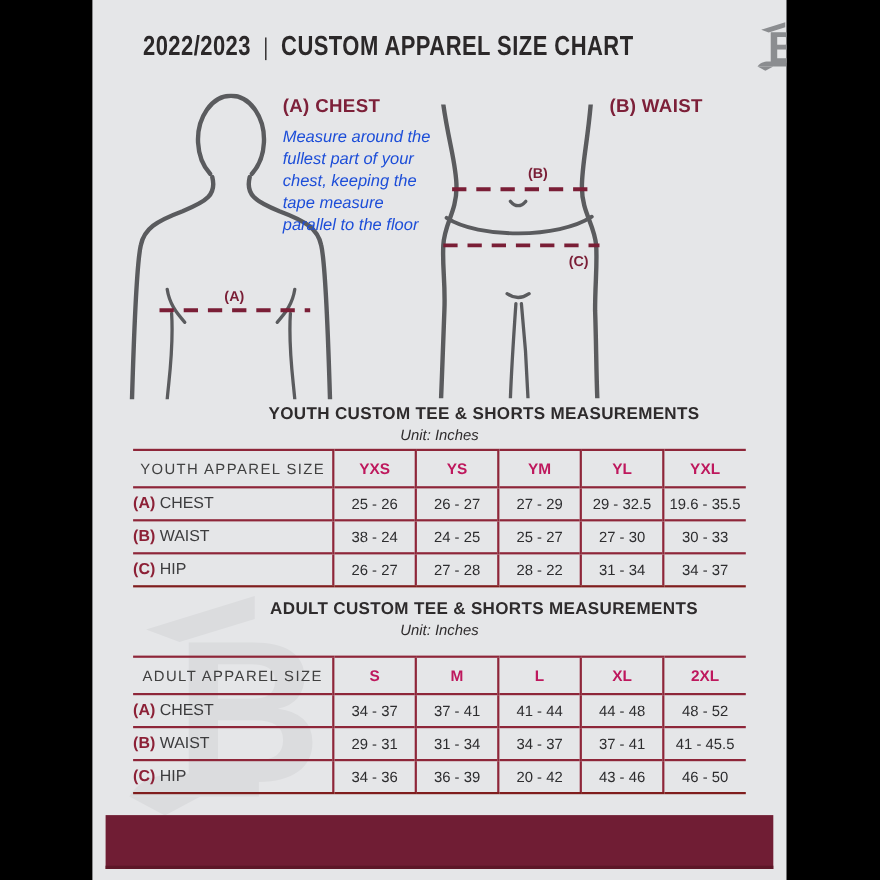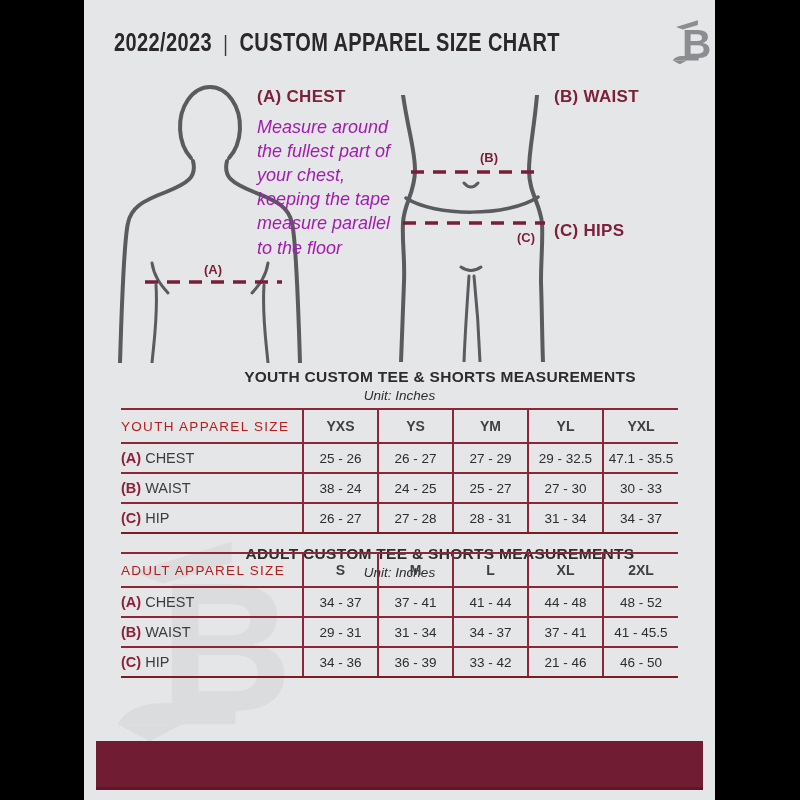--- a/index.html
+++ b/index.html
@@ -8,21 +8,21 @@
     font-family:"Liberation Sans", sans-serif;overflow:hidden;
   }
   .page{
     position:absolute;left:84px;top:0;width:631px;height:800px;
     background:#e5e6e8;overflow:hidden;
   }
   
   .header{
     position:absolute;top:0;left:0;right:0;height:84px;
     display:flex;align-items:center;justify-content:space-between;
-    padding:0 30px;box-sizing:border-box;
+    padding:0 46px;box-sizing:border-box;
   }
   .header-title{
     display:flex;align-items:baseline;white-space:nowrap;
     font-weight:bold;font-size:25px;color:#2b2829;letter-spacing:.5px;
     transform:scaleX(.8);transform-origin:left center;
   }
   .header-title .pipe{font-weight:normal;color:#3a3738;margin:0 14px;font-size:22px;}
   .brand{display:flex;align-items:center;gap:10px;}
   .logo-svg{color:#8b8d90;}
   
@@ -31,21 +31,21 @@
   .fig-torso{left:28px;top:0;}
   .fig-lower{left:306px;top:10px;}
   .guide-block{position:absolute;}
   .guide-a{left:173px;top:2px;width:140px;}
   .guide-b{left:470px;top:2px;width:142px;}
   .guide-c{left:470px;top:136px;width:148px;}
   .guide-heading{
     margin:0 0 8px;font-size:17px;font-weight:bold;color:#7d2039;letter-spacing:.3px;
   }
   .guide-text{
-    margin:0;font-size:18px;font-style:italic;color:#a21caf;
+    margin:0;font-size:15px;font-style:italic;color:#1d4ed8;
     line-height:1.34;white-space:pre-line;
   }
   
   .sec-title{
     position:absolute;left:0;width:712px;text-align:center;
     font-weight:bold;font-size:15.5px;color:#2e2b2c;letter-spacing:.3px;
   }
   .sec-unit{
     position:absolute;left:0;width:631px;text-align:center;
     font-style:italic;font-size:13.5px;color:#2e2b2c;
@@ -60,24 +60,24 @@
   .size-table td,.size-table th{
     border-top:2px solid #8e2639;padding:0;background:transparent;
   }
   .size-table tr:last-child td{border-bottom:2px solid #7f1d1d;}
   .size-table td + td, .size-table th + th, .size-table td + th, .size-table th + td{
     border-left:2px solid #8e2639;
   }
   .size-table tr{height:30px;}
   .size-table tr.head-row{height:34px;}
   .cell-size-label{
-    text-align:left;padding-left:13px;font-weight:normal;
-    font-size:13.5px;letter-spacing:1.3px;color:#b91c1c;
-  }
-  .cell-size{font-weight:bold;font-size:14px;color:#404040;text-align:center;}
+    text-align:center;padding-left:13px;font-weight:normal;
+    font-size:13.5px;letter-spacing:1.3px;color:#404040;
+  }
+  .cell-size{font-weight:bold;font-size:14px;color:#be185d;text-align:center;}
   .cell-rowlabel{text-align:left;padding-left:13px;font-size:14.5px;color:#3c3c3e;}
   .cell-rowlabel .pfx{font-weight:bold;color:#8c2036;}
   .cell-val{text-align:center;font-size:13.5px;color:#2d2d2f;}
   
   .watermark{position:absolute;left:26px;top:536px;color:#dbdcde;z-index:1;}
   .footer-bar{
     position:absolute;left:12px;top:741px;width:607px;height:46px;
     background:#701d34;border-bottom:3px solid #5d1728;z-index:3;
   }
   svg text{font-family:"Liberation Sans", sans-serif;}
@@ -145,21 +145,20 @@
       <text x="99" y="67" text-anchor="middle" font-size="13" font-weight="bold" fill="#7a1e36">(B)</text>
       <path d="M 13,128 L 155,128" stroke="#7a1e36" stroke-width="3.5" stroke-dasharray="13 9" fill="none"></path>
       <text x="136" y="147" text-anchor="middle" font-size="13" font-weight="bold" fill="#7a1e36">(C)</text>
     </svg>
 
     <div class="guide-block guide-b">
       <p class="guide-heading">(B) WAIST</p>
     </div>
 
     <div class="guide-block guide-c">
-      <p class="guide-heading">(C) HIPS</p>
     </div>
   </div>
 
   <svg class="watermark" width="190" height="213" viewBox="0 0 100 112">
     <use href="#logo-b"></use>
   </svg>
 
   <div class="sec-title" style="top:368px">YOUTH CUSTOM TEE &amp; SHORTS MEASUREMENTS</div>
   <div class="sec-unit" style="top:388px">Unit: Inches</div>
   <table class="size-table" style="top:408px">
@@ -179,44 +178,44 @@
       <th class="cell-size">YM</th>
       <th class="cell-size">YL</th>
       <th class="cell-size">YXL</th>
     </tr>
     <tr>
       <td class="cell-rowlabel"><span class="pfx">(A)</span> <span>CHEST</span></td>
       <td class="cell-val">25 - 26</td>
       <td class="cell-val">26 - 27</td>
       <td class="cell-val">27 - 29</td>
       <td class="cell-val">29 - 32.5</td>
-      <td class="cell-val">47.1 - 35.5</td>
+      <td class="cell-val">19.6 - 35.5</td>
     </tr>
     <tr>
       <td class="cell-rowlabel"><span class="pfx">(B)</span> <span>WAIST</span></td>
       <td class="cell-val">38 - 24</td>
       <td class="cell-val">24 - 25</td>
       <td class="cell-val">25 - 27</td>
       <td class="cell-val">27 - 30</td>
       <td class="cell-val">30 - 33</td>
     </tr>
     <tr>
       <td class="cell-rowlabel"><span class="pfx">(C)</span> <span>HIP</span></td>
       <td class="cell-val">26 - 27</td>
       <td class="cell-val">27 - 28</td>
-      <td class="cell-val">28 - 31</td>
+      <td class="cell-val">28 - 22</td>
       <td class="cell-val">31 - 34</td>
       <td class="cell-val">34 - 37</td>
     </tr>
   </tbody>
     </table>
 
   <div class="sec-title" style="top:545px">ADULT CUSTOM TEE &amp; SHORTS MEASUREMENTS</div>
   <div class="sec-unit" style="top:565px">Unit: Inches</div>
-  <table class="size-table" style="top:552px">
+  <table class="size-table" style="top:596px">
     <colgroup>
         <col class="c-label">
         <col class="c-val">
         <col class="c-val">
         <col class="c-val">
         <col class="c-val">
         <col class="c-val">
       </colgroup>
     <tbody>
         <tr class="head-row">
@@ -240,21 +239,21 @@
       <td class="cell-val">29 - 31</td>
       <td class="cell-val">31 - 34</td>
       <td class="cell-val">34 - 37</td>
       <td class="cell-val">37 - 41</td>
       <td class="cell-val">41 - 45.5</td>
     </tr>
     <tr>
       <td class="cell-rowlabel"><span class="pfx">(C)</span> <span>HIP</span></td>
       <td class="cell-val">34 - 36</td>
       <td class="cell-val">36 - 39</td>
-      <td class="cell-val">33 - 42</td>
-      <td class="cell-val">21 - 46</td>
+      <td class="cell-val">20 - 42</td>
+      <td class="cell-val">43 - 46</td>
       <td class="cell-val">46 - 50</td>
     </tr>
   </tbody>
     </table>
 
   <div class="footer-bar"></div>
 </div>
 
 </body></html>

